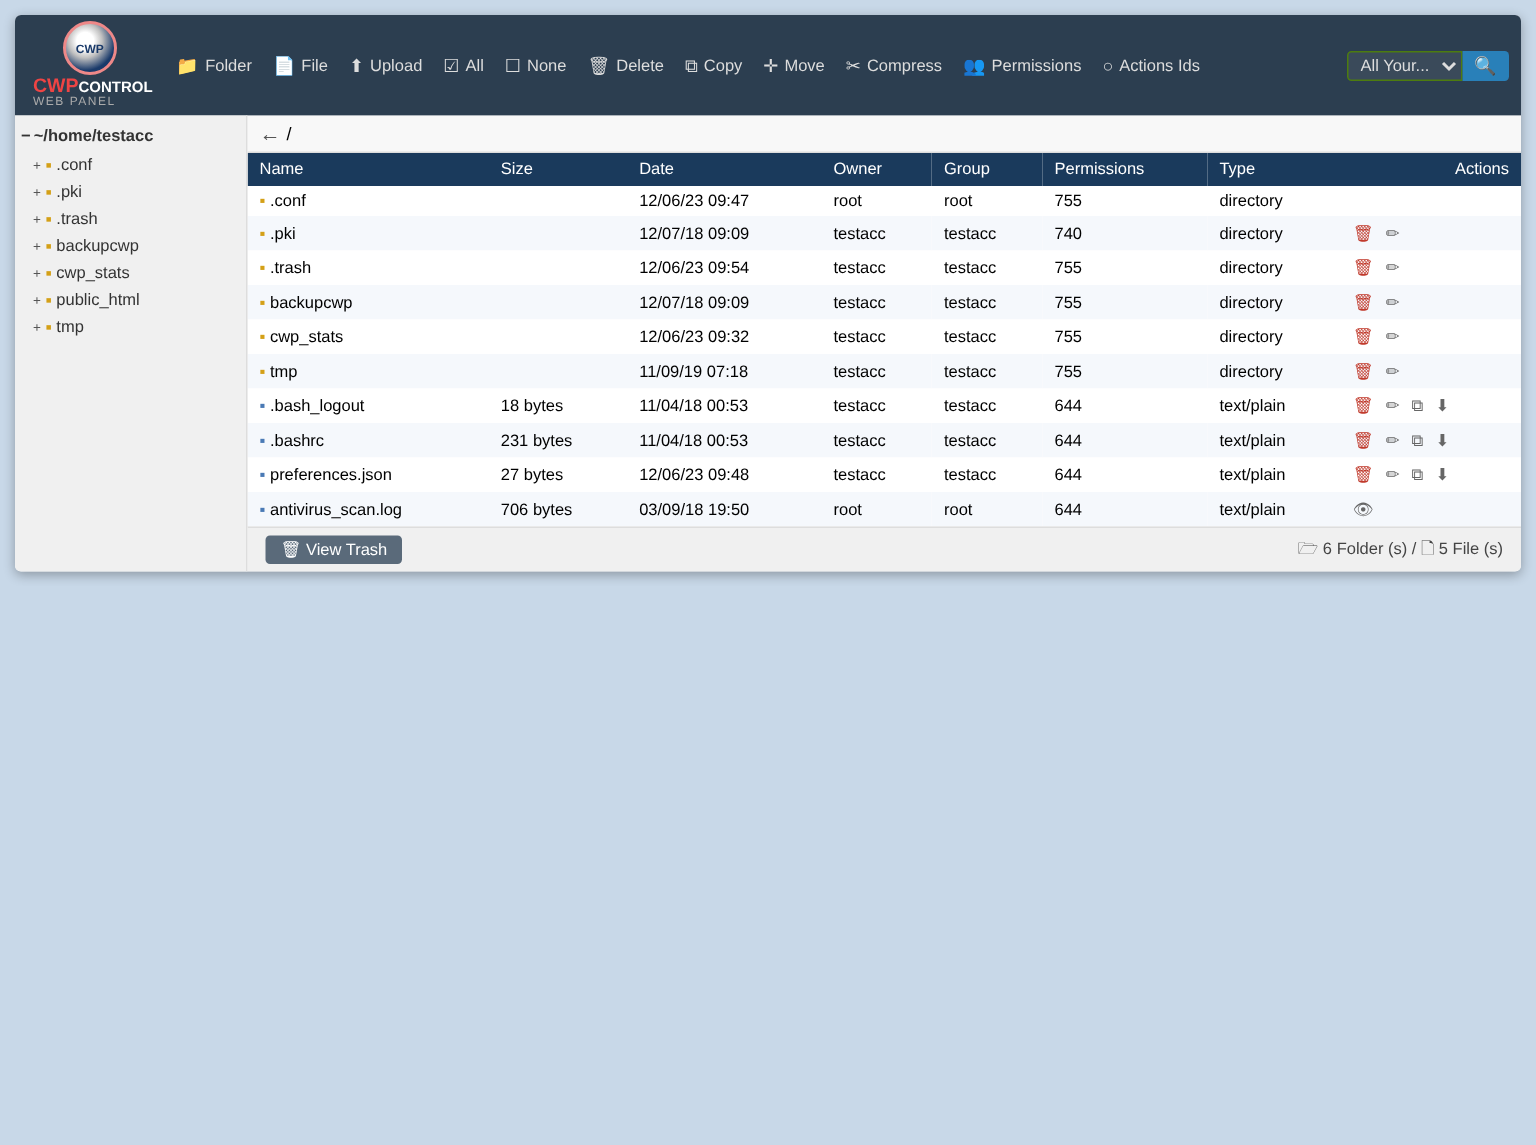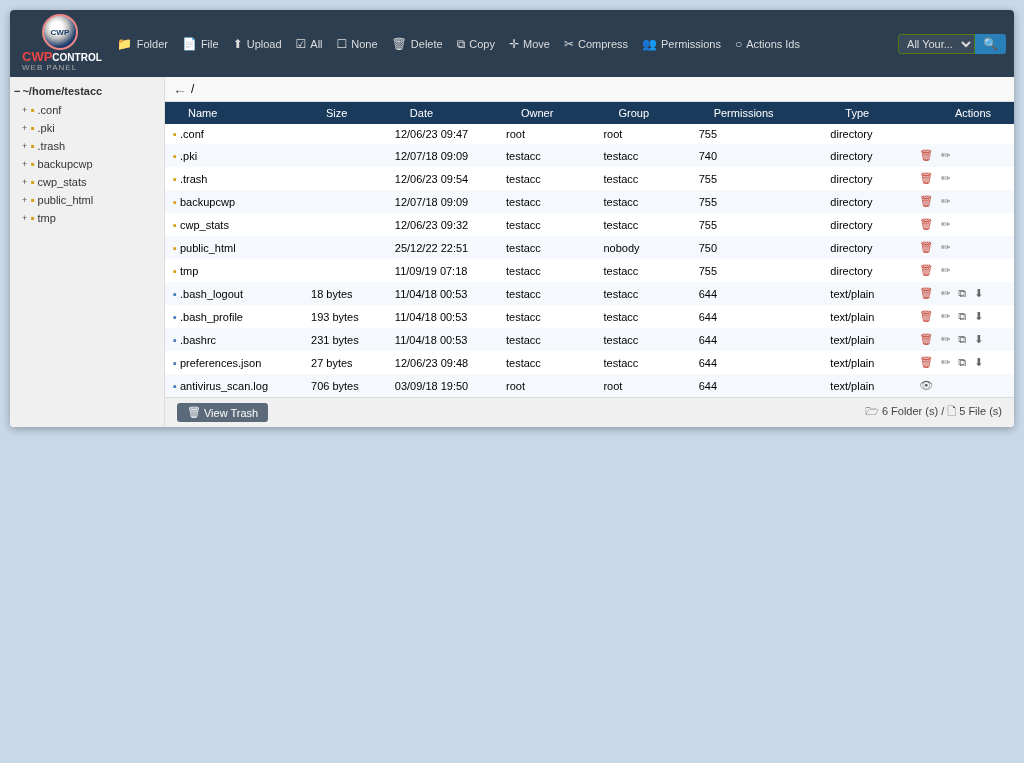--- a/index.html
+++ b/index.html
@@ -121,21 +121,21 @@
     table {
       width: 100%;
       border-collapse: collapse;
       font-size: 11px;
     }
     thead tr {
       background: #1a3a5c;
       color: #fff;
     }
     thead th {
-      padding: 5px 23px;
+      padding: 5px 8px;
       text-align: left;
       font-weight: normal;
       white-space: nowrap;
     }
     thead th.right { text-align: right; }
 
     tbody tr:nth-child(even) { background: #f5f8fc; }
     tbody tr:nth-child(odd) { background: #fff; }
 
     tbody td {
@@ -362,69 +362,37 @@
                 <td>755</td>
                 <td>directory</td>
                 <td>
                   <div class="action-icons">
                     <span class="action-icon red">🗑</span>
                     <span class="action-icon">✏</span>
                   </div>
                 </td>
               </tr>
               <tr>
-                <td><span style="color: rgb(212, 160, 23);">▪ </span><span>public_html</span></td>
-                <td></td>
-                <td>25/12/22 22:51</td>
-                <td>testacc</td>
-                <td>nobody</td>
-                <td>750</td>
-                <td>directory</td>
-                <td>
-                  <div class="action-icons">
-                    <span class="action-icon red">🗑</span>
-                    <span class="action-icon">✏</span>
-                  </div>
-                </td>
-              </tr>
-              <tr>
                 <td><span style="color: rgb(212, 160, 23);">▪ </span><span>tmp</span></td>
                 <td></td>
                 <td>11/09/19 07:18</td>
                 <td>testacc</td>
                 <td>testacc</td>
                 <td>755</td>
                 <td>directory</td>
                 <td>
                   <div class="action-icons">
                     <span class="action-icon red">🗑</span>
                     <span class="action-icon">✏</span>
                   </div>
                 </td>
               </tr>
               <tr>
                 <td><span style="color: rgb(74, 122, 181);">▪ </span><span>.bash_logout</span></td>
                 <td>18 bytes</td>
-                <td>11/04/18 00:53</td>
-                <td>testacc</td>
-                <td>testacc</td>
-                <td>644</td>
-                <td>text/plain</td>
-                <td>
-                  <div class="action-icons">
-                    <span class="action-icon red">🗑</span>
-                    <span class="action-icon">✏</span>
-                    <span class="action-icon">⧉</span>
-                    <span class="action-icon">⬇</span>
-                  </div>
-                </td>
-              </tr>
-              <tr>
-                <td><span style="color: rgb(74, 122, 181);">▪ </span><span>.bash_profile</span></td>
-                <td>193 bytes</td>
                 <td>11/04/18 00:53</td>
                 <td>testacc</td>
                 <td>testacc</td>
                 <td>644</td>
                 <td>text/plain</td>
                 <td>
                   <div class="action-icons">
                     <span class="action-icon red">🗑</span>
                     <span class="action-icon">✏</span>
                     <span class="action-icon">⧉</span>

